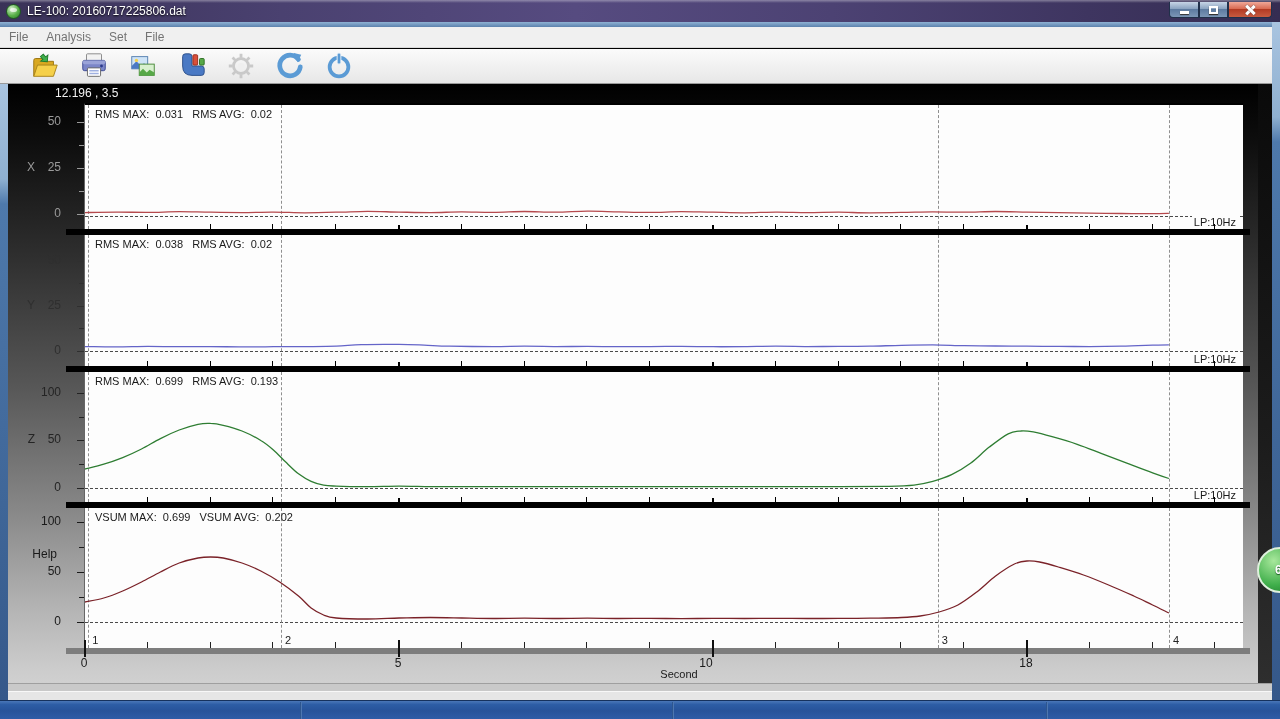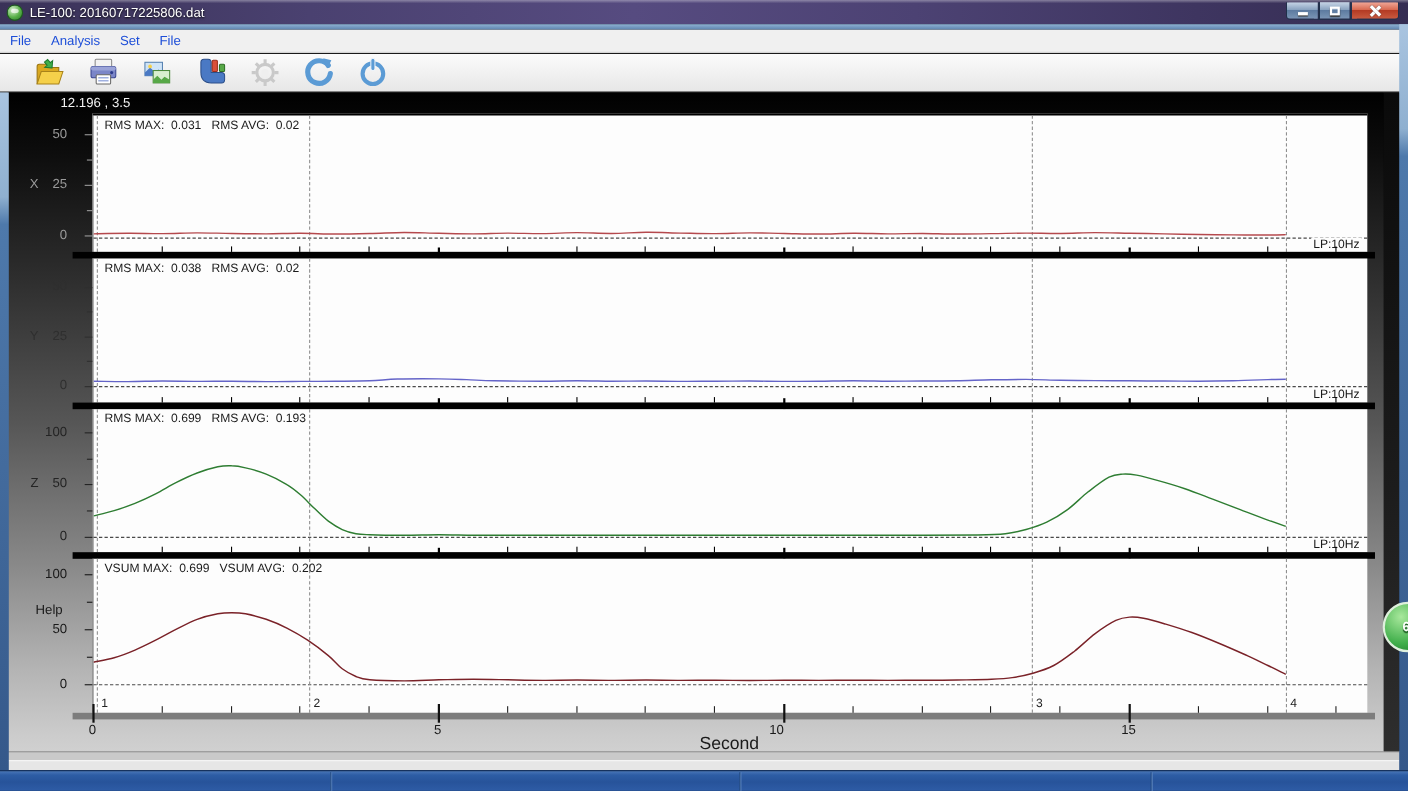--- a/index.html
+++ b/index.html
@@ -34,21 +34,21 @@
     width:2.5px; height:12px; background:#fff; box-shadow: 0 0 1px #422; }
   .glyph-close::before { transform: rotate(45deg); }
   .glyph-close::after { transform: rotate(-45deg); }
 
   .frame-strip { position: absolute; left: 0; top: 22px; width: 1280px; height: 5px;
     background: linear-gradient(180deg, #8fb2d4, #5c82ad); }
 
   
   .menubar { position: absolute; left: 0; top: 27px; width: 1273px; height: 21px;
     background: #f0f0f0; border-bottom: 1px solid #d9d9d9; display: flex; align-items: center; }
-  .menu-item { font-size: 12px; color: #1d4ed8; padding: 3px 9px; cursor: default; }
+  .menu-item { font-size: 12px; color: #737373; padding: 3px 9px; cursor: default; }
 
   
   .toolbar { position: absolute; left: 0; top: 49px; width: 1273px; height: 35px;
     background: linear-gradient(180deg, #fbfbfb, #e7e7e7); border-bottom: 1px solid #9a9a9a;
     display: flex; align-items: center; padding-left: 30px; }
   .tool-icon { width: 30px; height: 30px; margin-right: 19px; display: flex;
     align-items: center; justify-content: center; }
 
   
   .client { position: absolute; left: 7px; top: 84px; width: 1251px; height: 599px;
@@ -69,22 +69,22 @@
 
   .sep-bar { position: absolute; left: 59px; width: 1184px; height: 6px; background: #000; }
   .sep-tick-minor { position: absolute; width: 1px; height: 5px; background: #000; }
   .sep-tick-major { position: absolute; width: 2px; height: 16px; background: #000; }
 
   .axis-bar { position: absolute; left: 59px; top: 564px; width: 1184px; height: 6px; background: #7d7d7d; }
   .xaxis-tick-major { position: absolute; width: 2px; height: 17px; top: 556px; background: #111; }
   .xaxis-tick-minor { position: absolute; width: 1px; height: 6px; top: 558px; background: #222; }
   .xaxis-label { position: absolute; top: 572px; width: 30px; text-align: center;
     font-size: 12px; color: #1a1a1a; }
-  .xaxis-title { position: absolute; top: 584px; left: 616px; width: 80px; text-align: center;
-    font-size: 16px; color: #1a1a1a; }
+  .xaxis-title { position: absolute; top: 584px; left: 632px; width: 80px; text-align: center;
+    font-size: 11px; color: #1a1a1a; }
 
   .ytick { position: absolute; height: 1px; }
   .ylabel { position: absolute; left: 0; width: 54px; text-align: right; font-size: 12px; }
   .yname  { position: absolute; text-align: right; font-size: 12px; }
 
   
   .right-dark-strip { position: absolute; left: 1258px; top: 84px; width: 14px; height: 599px;
     background: linear-gradient(180deg, #0a0a0a, #1c1c1c 60%, #2e2e2e); z-index: 4; }
   .border-left, .border-right { position: absolute; width: 8px; z-index: 5;
     background: linear-gradient(180deg, #a9c4e0 0px, #8fb0d0 95px, #4e79ab 120px, #3f6698 420px, #35588a 100%); }
@@ -359,21 +359,21 @@
       <div class="xaxis-tick-minor" style="left: 830.6px;"></div>
       <div class="xaxis-tick-minor" style="left: 893.4px;"></div>
       <div class="xaxis-tick-minor" style="left: 956.2px;"></div>
       <div class="xaxis-tick-major" style="left: 1019px;"></div>
       <div class="xaxis-tick-minor" style="left: 1081.8px;"></div>
       <div class="xaxis-tick-minor" style="left: 1144.6px;"></div>
       <div class="xaxis-tick-minor" style="left: 1207.4px;"></div>
       <div class="xaxis-label" style="left: 62px;">0</div>
       <div class="xaxis-label" style="left: 376px;">5</div>
       <div class="xaxis-label" style="left: 684px;">10</div>
-      <div class="xaxis-label" style="left: 1004px;">15</div>
+      <div class="xaxis-label" style="left: 1004px;">18</div>
     </div>
 
   <div class="right-dark-strip"></div>
   <div class="border-left"></div>
   <div class="border-right"></div>
   <div class="status-strip1"></div>
   <div class="status-strip2"></div>
   <div class="taskbar">
     <div class="taskbar-sep" style="left:300px"></div>
     <div class="taskbar-sep" style="left:672px"></div>

